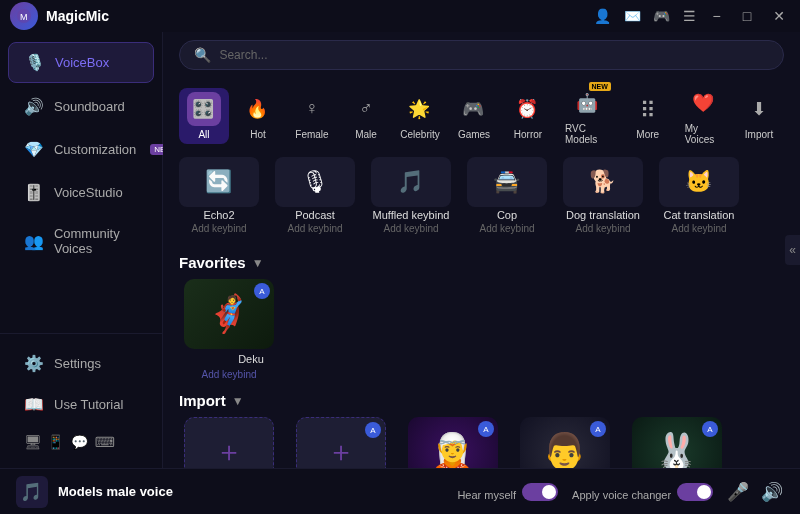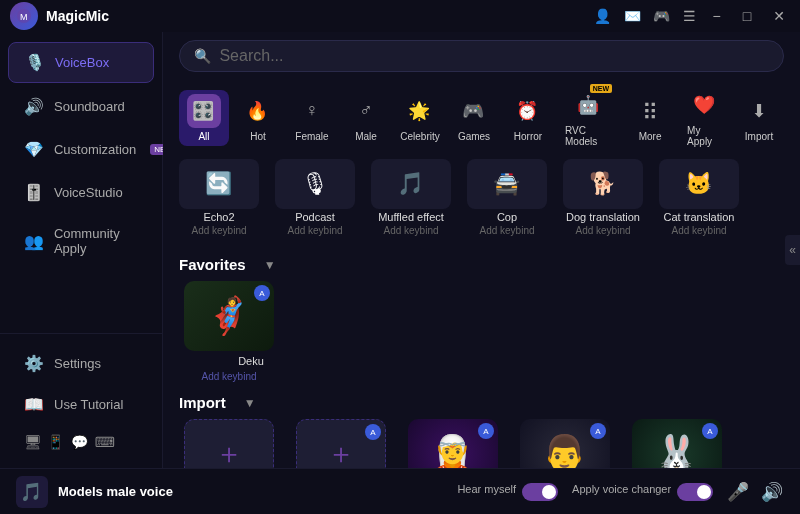--- a/index.html
+++ b/index.html
@@ -135,21 +135,21 @@
       border-radius: 20px;
       padding: 6px 14px;
       gap: 8px;
       border: 1px solid #2a2a4a;
     }
     .search-input-wrap input {
       background: transparent;
       border: none;
       outline: none;
       color: #e5e5e5;
-      font-size: 16px;
+      font-size: 12px;
       width: 100%;
     }
     .search-input-wrap input::placeholder { color: #666; }
 
     
     .categories {
       display: flex;
       align-items: center;
       gap: 4px;
       padding: 4px 16px 8px;
@@ -233,21 +233,21 @@
       padding: 0 16px;
     }
     .scroll-content::-webkit-scrollbar { width: 4px; }
     .scroll-content::-webkit-scrollbar-track { background: transparent; }
     .scroll-content::-webkit-scrollbar-thumb { background: #2a2a4a; border-radius: 2px; }
 
     
     .section-header {
       display: flex;
       align-items: center;
-      gap: 18px;
+      gap: 6px;
       margin: 12px 0 8px;
       font-size: 15px;
       font-weight: bold;
       color: #fff;
     }
     .section-header .chevron { color: #888; font-size: 12px; }
 
     .voice-grid {
       display: flex;
       flex-wrap: wrap;
@@ -350,21 +350,21 @@
       font-weight: 600;
       color: #fff;
     }
     .bottom-controls {
       display: flex;
       align-items: center;
       gap: 14px;
     }
     .control-group {
       display: flex;
-      align-items: flex-start;
+      align-items: flex-end;
       gap: 6px;
       font-size: 11px;
       color: #aaa;
     }
     .toggle {
       width: 36px;
       height: 18px;
       border-radius: 9px;
       position: relative;
       cursor: pointer;
@@ -463,21 +463,21 @@
       <span class="sidebar-icon">💎</span>
       <span>Customization</span>
       <span class="badge-new">NEW</span>
     </div>
     <div class="sidebar-item">
       <span class="sidebar-icon">🎚️</span>
       <span>VoiceStudio</span>
     </div>
     <div class="sidebar-item">
       <span class="sidebar-icon">👥</span>
-      <span>Community Apply</span>
+      <span>Community Voices</span>
     </div>
 
     <div class="sidebar-spacer"></div>
     <div class="sidebar-bottom">
       <div class="sidebar-item">
         <span class="sidebar-icon">⚙️</span>
         <span>Settings</span>
       </div>
       <div class="sidebar-item">
         <span class="sidebar-icon">📖</span>
@@ -537,42 +537,42 @@
             <span class="svip-badge" style="position:absolute; top:-4px; right:-6px;">NEW</span>
           </div>
           <span class="cat-label">RVC Models</span>
         </div>
         <div class="cat-item">
           <div class="cat-icon" style="font-size:22px; padding-top:4px;">⠿</div>
           <span class="cat-label">More</span>
         </div>
         <div class="cat-item">
           <div class="cat-icon">❤️</div>
-          <span class="cat-label">My Apply</span>
+          <span class="cat-label">My Voices</span>
         </div>
         <div class="cat-item">
           <div class="cat-icon">⬇</div>
           <span class="cat-label">Import</span>
         </div>
       </div>
 
       <div class="effects-row">
         <div class="effect-item">
           <div class="effect-card">🔄</div>
           <span class="effect-name">Echo2</span>
           <span class="effect-keybind">Add keybind</span>
         </div>
         <div class="effect-item">
           <div class="effect-card">🎙</div>
           <span class="effect-name">Podcast</span>
           <span class="effect-keybind">Add keybind</span>
         </div>
         <div class="effect-item">
           <div class="effect-card">🎵</div>
-          <span class="effect-name">Muffled effect</span>
+          <span class="effect-name">Muffled keybind</span>
           <span class="effect-keybind">Add keybind</span>
         </div>
         <div class="effect-item">
           <div class="effect-card">🚔</div>
           <span class="effect-name">Cop</span>
           <span class="effect-keybind">Add keybind</span>
         </div>
         <div class="effect-item">
           <div class="effect-card">🐕</div>
           <span class="effect-name">Dog translation</span>

